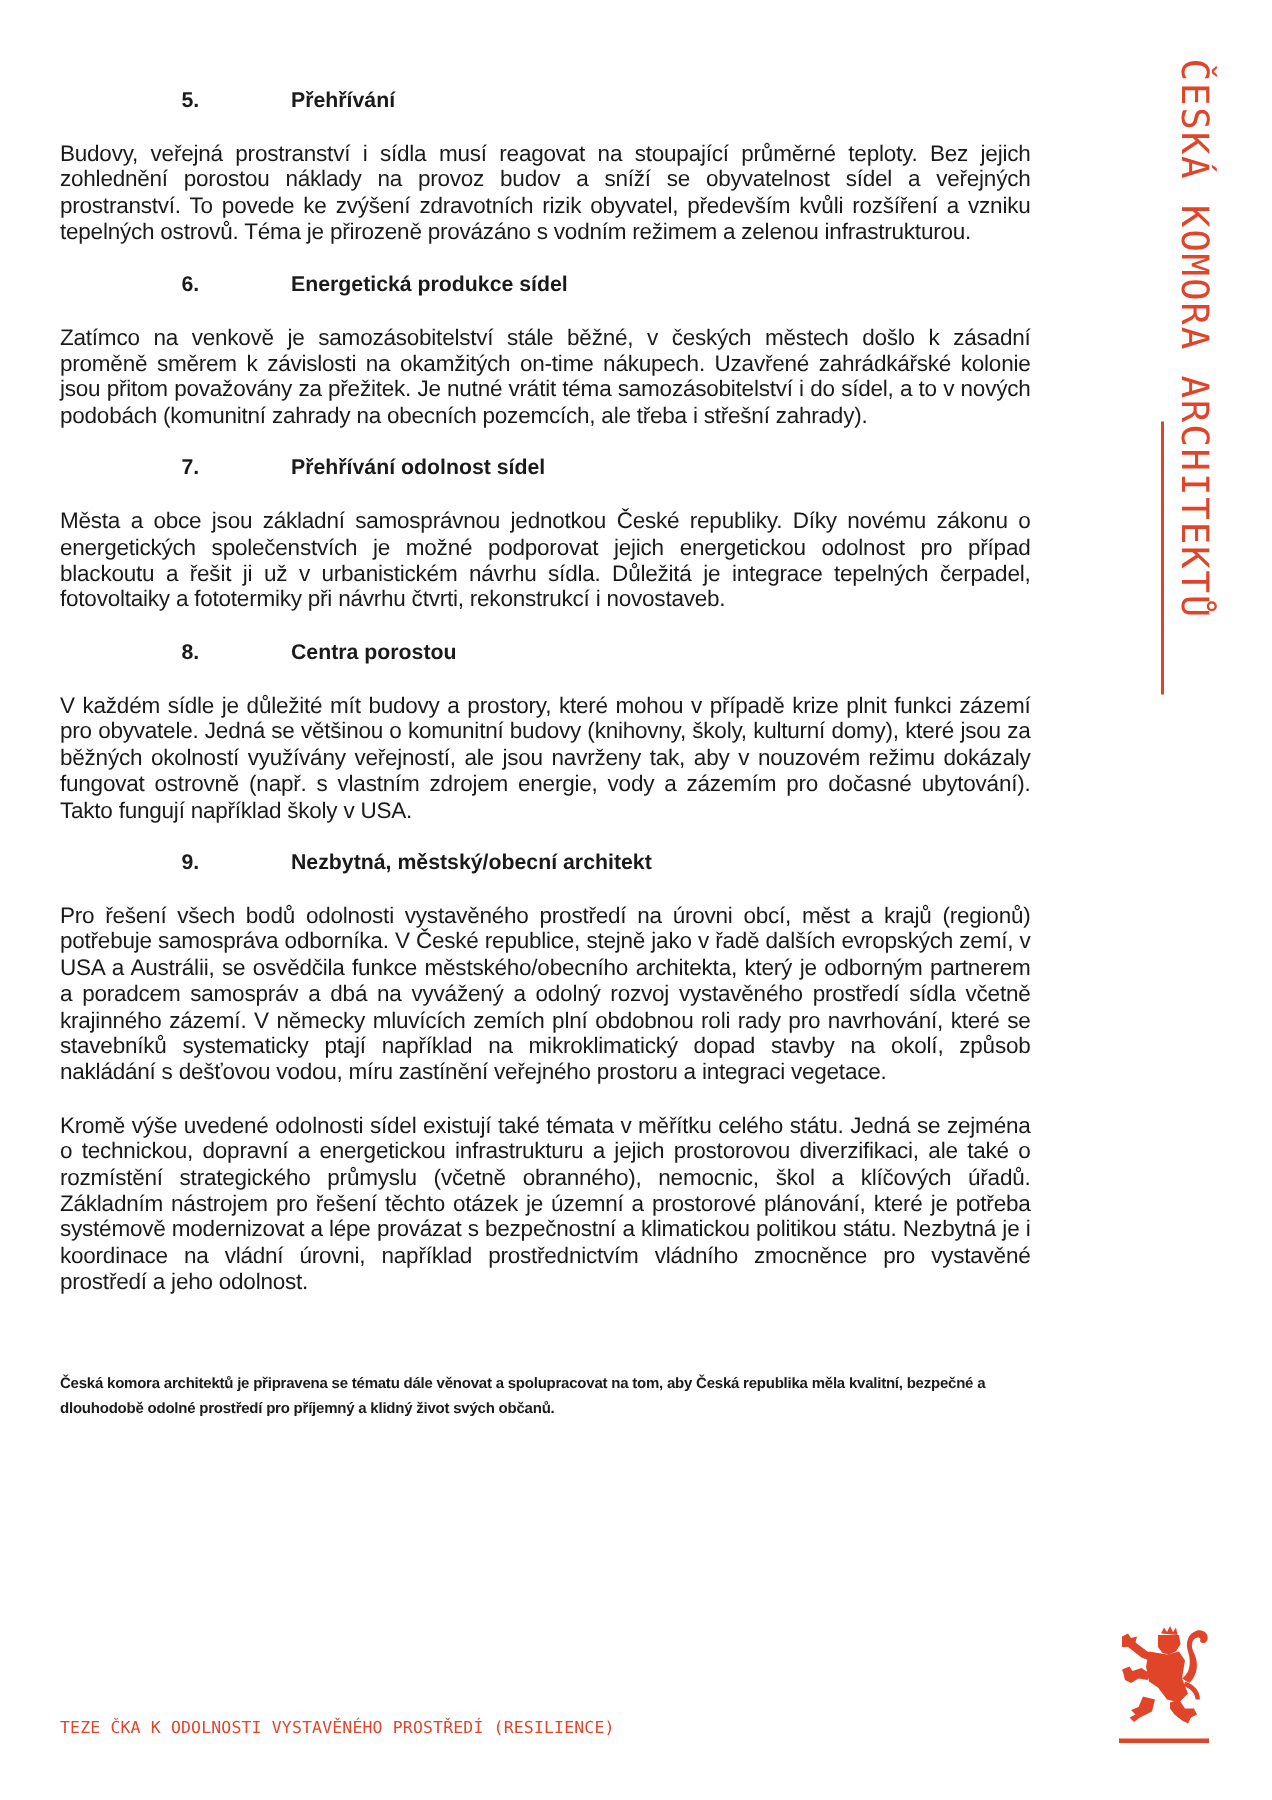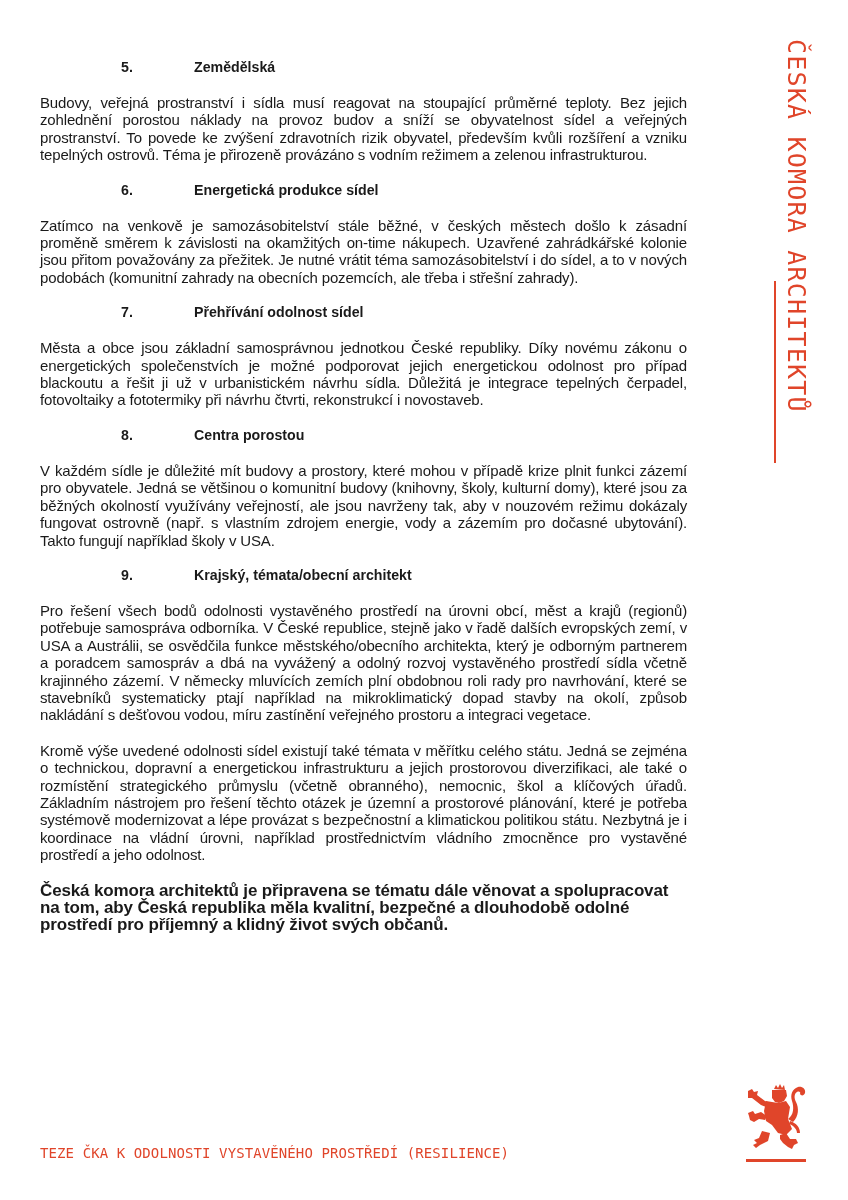--- a/index.html
+++ b/index.html
@@ -39,23 +39,23 @@
     }
     .section-body {
       font-size: 15px;
       line-height: 17.4px;
       text-align: justify;
       margin: 0 0 18px 0;
       letter-spacing: -0.15px;
     }
     .conclusion {
       font-weight: bold;
-      font-size: 17px;
+      font-size: 10px;
       line-height: 17.4px;
-      margin: 18px 0 0 0;
+      margin: 50px 0 0 0;
       letter-spacing: -0.15px;
     }
     .brand-vertical {
       position: absolute;
       left: 783px;
       top: 39px;
       width: 26px;
       height: 430px;
     }
     .brand-vertical .v-text {
@@ -77,21 +77,21 @@
       top: 281px;
       width: 2px;
       height: 182px;
       background: #e0452a;
     }
     .footer-text {
       position: absolute;
       left: 40px;
       top: 1145px;
       font-family: "DejaVu Sans Mono", monospace;
-      font-size: 14px;
+      font-size: 11px;
       color: #e0452a;
       letter-spacing: 0.1px;
       white-space: nowrap;
     }
     .logo {
       position: absolute;
       left: 744px;
       top: 1083px;
       width: 64px;
       height: 82px;
@@ -102,21 +102,21 @@
 
 <div class="brand-vertical">
   <div class="v-text"><span>ČESKÁ KOMORA </span><span>ARCHITEKTŮ</span></div>
 </div>
 <div class="brand-line"></div>
 
 <main class="content">
   <section>
     <h2 class="section-heading">
       <span class="section-num">5.</span>
-      <span class="section-title">Zemědělská</span>
+      <span class="section-title">Přehřívání</span>
     </h2>
     <p class="section-body">Budovy, veřejná prostranství i sídla musí reagovat na stoupající průměrné teploty. Bez jejich zohlednění porostou náklady na provoz budov a sníží se obyvatelnost sídel a veřejných prostranství. To povede ke zvýšení zdravotních rizik obyvatel, především kvůli rozšíření a vzniku tepelných ostrovů. Téma je přirozeně provázáno s vodním režimem a zelenou infrastrukturou.</p>
   </section>
 
   <section>
     <h2 class="section-heading">
       <span class="section-num">6.</span>
       <span class="section-title">Energetická produkce sídel</span>
     </h2>
     <p class="section-body">Zatímco na venkově je samozásobitelství stále běžné, v českých městech došlo k zásadní proměně směrem k závislosti na okamžitých on-time nákupech. Uzavřené zahrádkářské kolonie jsou přitom považovány za přežitek. Je nutné vrátit téma samozásobitelství i do sídel, a to v nových podobách (komunitní zahrady na obecních pozemcích, ale třeba i střešní zahrady).</p>
@@ -134,21 +134,21 @@
     <h2 class="section-heading">
       <span class="section-num">8.</span>
       <span class="section-title">Centra porostou</span>
     </h2>
     <p class="section-body">V každém sídle je důležité mít budovy a prostory, které mohou v případě krize plnit funkci zázemí pro obyvatele. Jedná se většinou o komunitní budovy (knihovny, školy, kulturní domy), které jsou za běžných okolností využívány veřejností, ale jsou navrženy tak, aby v nouzovém režimu dokázaly fungovat ostrovně (např. s vlastním zdrojem energie, vody a zázemím pro dočasné ubytování). Takto fungují například školy v USA.</p>
   </section>
 
   <section>
     <h2 class="section-heading">
       <span class="section-num">9.</span>
-      <span class="section-title">Krajský, témata/obecní architekt</span>
+      <span class="section-title">Nezbytná, městský/obecní architekt</span>
     </h2>
     <p class="section-body">Pro řešení všech bodů odolnosti vystavěného prostředí na úrovni obcí, měst a krajů (regionů) potřebuje samospráva odborníka. V České republice, stejně jako v řadě dalších evropských zemí, v USA a Austrálii, se osvědčila funkce městského/obecního architekta, který je odborným partnerem a poradcem samospráv a dbá na vyvážený a odolný rozvoj vystavěného prostředí sídla včetně krajinného zázemí. V německy mluvících zemích plní obdobnou roli rady pro navrhování, které se stavebníků systematicky ptají například na mikroklimatický dopad stavby na okolí, způsob nakládání s dešťovou vodou, míru zastínění veřejného prostoru a integraci vegetace.</p>
   </section>
 
   <section>
     <p class="section-body">Kromě výše uvedené odolnosti sídel existují také témata v měřítku celého státu. Jedná se zejména o technickou, dopravní a energetickou infrastrukturu a jejich prostorovou diverzifikaci, ale také o rozmístění strategického průmyslu (včetně obranného), nemocnic, škol a klíčových úřadů. Základním nástrojem pro řešení těchto otázek je územní a prostorové plánování, které je potřeba systémově modernizovat a lépe provázat s bezpečnostní a klimatickou politikou státu. Nezbytná je i koordinace na vládní úrovni, například prostřednictvím vládního zmocněnce pro vystavěné prostředí a jeho odolnost.</p>
   </section>
 
   <p class="conclusion">Česká komora architektů je připravena se tématu dále věnovat a spolupracovat na tom, aby Česká republika měla kvalitní, bezpečné a dlouhodobě odolné prostředí pro příjemný a klidný život svých občanů.</p>
 </main>

